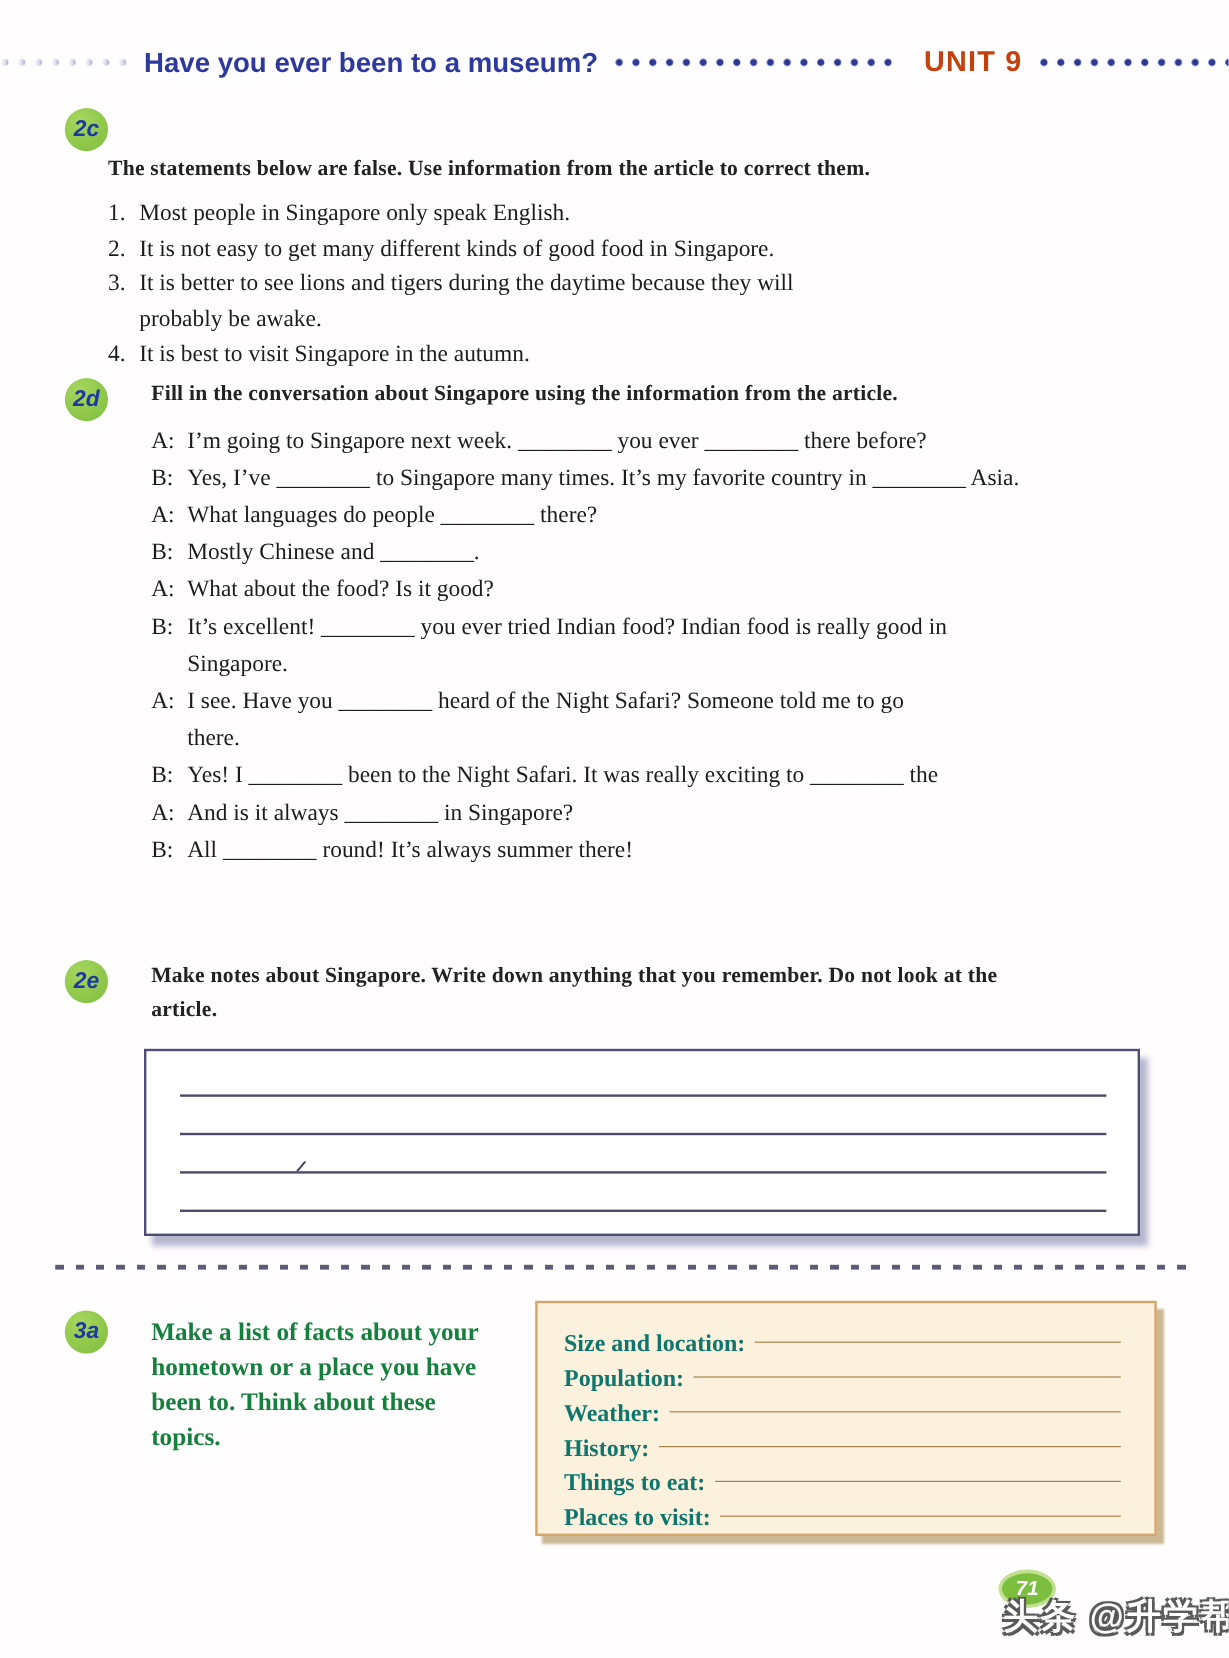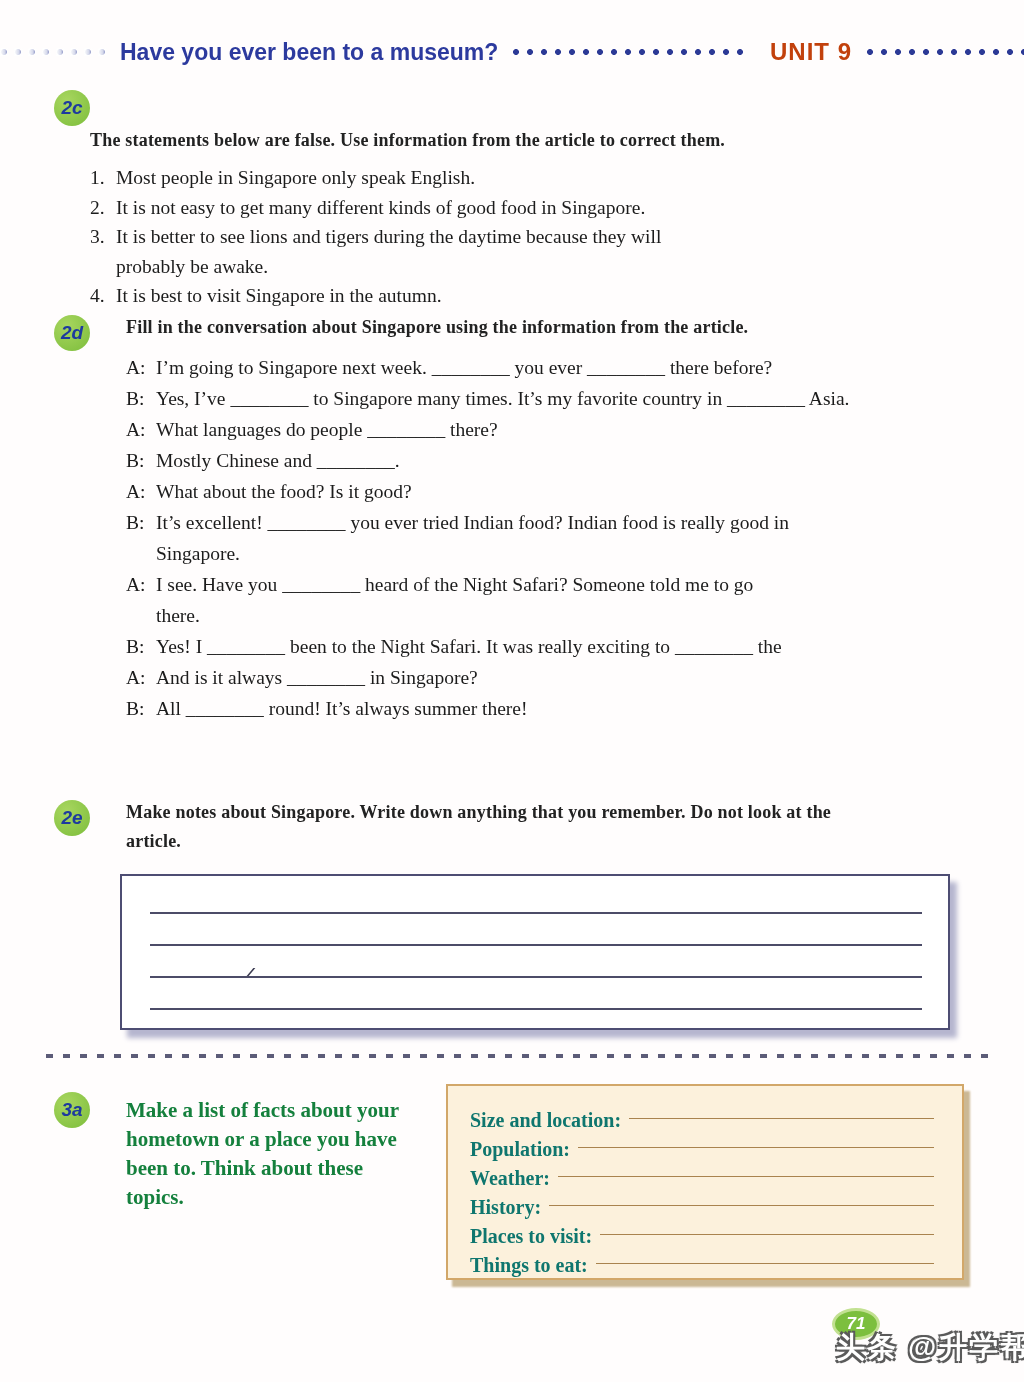--- a/index.html
+++ b/index.html
@@ -254,25 +254,25 @@
         </div>
         <div class="topic-row">
           <span class="topic-label">Weather:</span>
           <span class="topic-line"></span>
         </div>
         <div class="topic-row">
           <span class="topic-label">History:</span>
           <span class="topic-line"></span>
         </div>
         <div class="topic-row">
+          <span class="topic-label">Things to eat:</span>
+          <span class="topic-line"></span>
+        </div>
+        <div class="topic-row">
           <span class="topic-label">Places to visit:</span>
-          <span class="topic-line"></span>
-        </div>
-        <div class="topic-row">
-          <span class="topic-label">Things to eat:</span>
           <span class="topic-line"></span>
         </div>
       </div>
     </div>
   </div>
 
   <div class="page-badge">71</div>
   <div class="watermark">头条 @升学帮</div>
 
 </div>

